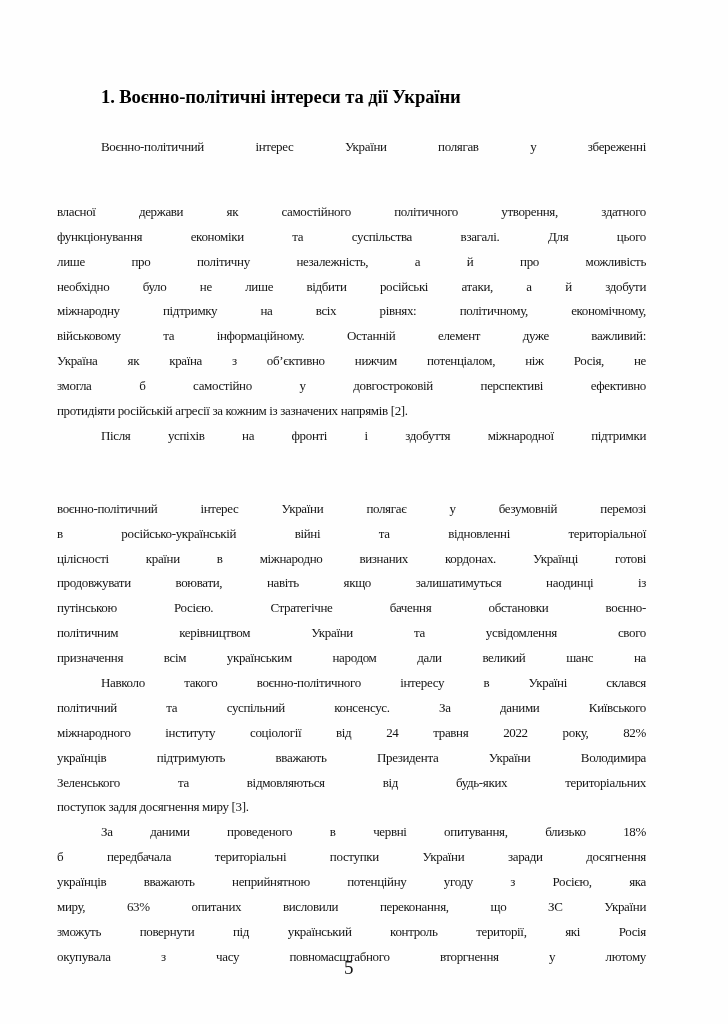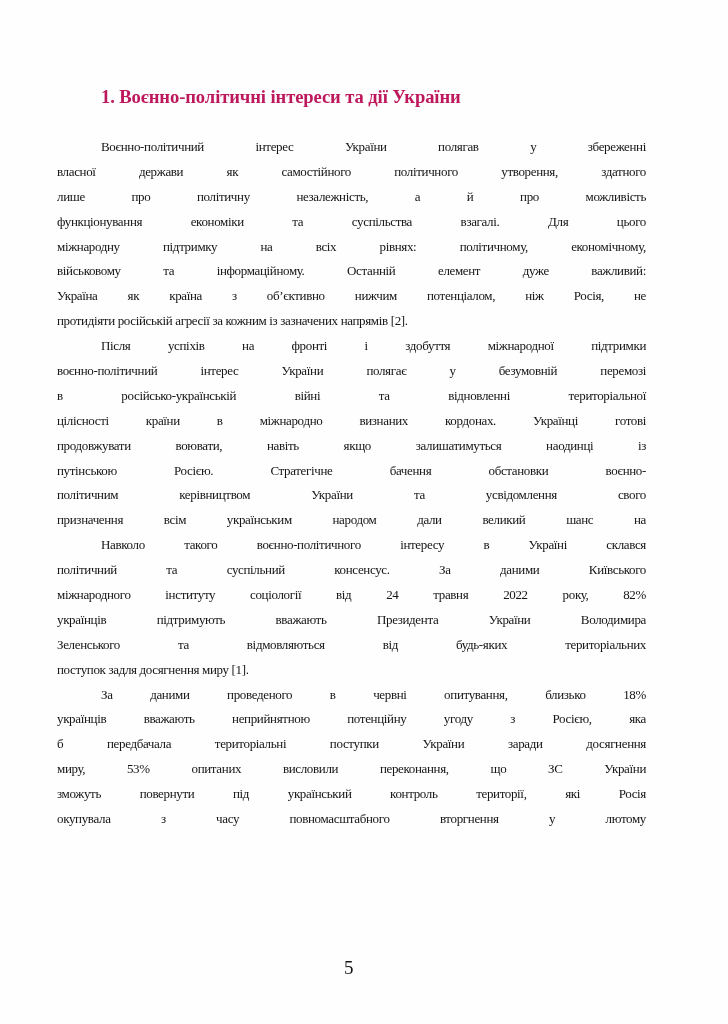--- a/index.html
+++ b/index.html
@@ -7,21 +7,21 @@
   .page {
     position: absolute; left: 0; top: 0; width: 728px; height: 1024px;
     background: #fefefe;
     font-family: "Liberation Serif", "DejaVu Serif", serif;
     color: #141414;
   }
   .heading {
     position: absolute; left: 101px; top: 86px;
     font-size: 18.6px; font-weight: bold; letter-spacing: -0.1px;
     white-space: nowrap; margin: 0;
-    color: #be185d;
+    color: #000000;
   }
   .body {
     position: absolute; left: 57px; top: 135px; width: 589px;
   }
   .line {
     height: 24.9px; line-height: 24.9px;
     font-size: 13px;
     text-align: justify; text-align-last: justify;
     white-space: nowrap;
     display: block;
@@ -37,53 +37,55 @@
 </head>
 <body>
 
 <div class="page">
   <h1 class="heading">1. Воєнно-політичні інтереси та дії України</h1>
 
   <div class="body">
 
     <div>
       <div class="line indent" style="white-space: normal;">Воєнно-політичний інтерес України полягав у збереженні</div>
-      <div class="line" style="white-space: normal;">власної держави як самостійного політичного утворення, здатного</div>
+      <div class="line" style="white-space: normal; margin-top: 40px;">власної держави як самостійного політичного утворення, здатного</div>
+      <div class="line" style="white-space: normal;">функціонування економіки та суспільства взагалі. Для цього</div>
       <div class="line" style="white-space: normal;">лише про політичну незалежність, а й про можливість</div>
-      <div class="line" style="white-space: normal;">функціонування економіки та суспільства взагалі. Для цього</div>
+      <div class="line" style="white-space: normal;">необхідно було не лише відбити російські атаки, а й здобути</div>
       <div class="line" style="white-space: normal;">міжнародну підтримку на всіх рівнях: політичному, економічному,</div>
       <div class="line" style="white-space: normal;">військовому та інформаційному. Останній елемент дуже важливий:</div>
       <div class="line" style="white-space: normal;">Україна як країна з об’єктивно нижчим потенціалом, ніж Росія, не</div>
+      <div class="line" style="white-space: normal;">змогла б самостійно у довгостроковій перспективі ефективно</div>
       <div class="line last">протидіяти російській агресії за кожним із зазначених напрямів [2].</div>
     </div>
 
     <div>
       <div class="line indent" style="white-space: normal;">Після успіхів на фронті і здобуття міжнародної підтримки</div>
-      <div class="line" style="white-space: normal;">воєнно-політичний інтерес України полягає у безумовній перемозі</div>
+      <div class="line" style="white-space: normal; margin-top: 48px;">воєнно-політичний інтерес України полягає у безумовній перемозі</div>
       <div class="line" style="white-space: normal;">в російсько-українській війні та відновленні територіальної</div>
       <div class="line" style="white-space: normal;">цілісності країни в міжнародно визнаних кордонах. Українці готові</div>
       <div class="line" style="white-space: normal;">продовжувати воювати, навіть якщо залишатимуться наодинці із</div>
       <div class="line" style="white-space: normal;">путінською Росією. Стратегічне бачення обстановки воєнно-</div>
       <div class="line" style="white-space: normal;">політичним керівництвом України та усвідомлення свого</div>
       <div class="line" style="white-space: normal;">призначення всім українським народом дали великий шанс на</div>
     </div>
 
     <div>
       <div class="line indent" style="white-space: normal;">Навколо такого воєнно-політичного інтересу в Україні склався</div>
       <div class="line" style="white-space: normal;">політичний та суспільний консенсус. За даними Київського</div>
       <div class="line" style="white-space: normal;">міжнародного інституту соціології від 24 травня 2022 року, 82%</div>
       <div class="line" style="white-space: normal;">українців підтримують вважають Президента України Володимира</div>
       <div class="line" style="white-space: normal;">Зеленського та відмовляються від будь-яких територіальних</div>
-      <div class="line last">поступок задля досягнення миру [1].</div>
+      <div class="line last">поступок задля досягнення миру [3].</div>
     </div>
 
     <div>
       <div class="line indent" style="white-space: normal;">За даними проведеного в червні опитування, близько 18%</div>
+      <div class="line" style="white-space: normal;">б передбачала територіальні поступки України заради досягнення</div>
       <div class="line" style="white-space: normal;">українців вважають неприйнятною потенційну угоду з Росією, яка</div>
-      <div class="line" style="white-space: normal;">б передбачала територіальні поступки України заради досягнення</div>
-      <div class="line" style="white-space: normal;">миру, 53% опитаних висловили переконання, що ЗС України</div>
+      <div class="line" style="white-space: normal;">миру, 63% опитаних висловили переконання, що ЗС України</div>
       <div class="line" style="white-space: normal;">зможуть повернути під український контроль території, які Росія</div>
       <div class="line" style="white-space: normal;">окупувала з часу повномасштабного вторгнення у лютому</div>
     </div>
   </div>
 
   <p class="page-number">5</p>
 </div>
 
 </body></html>

